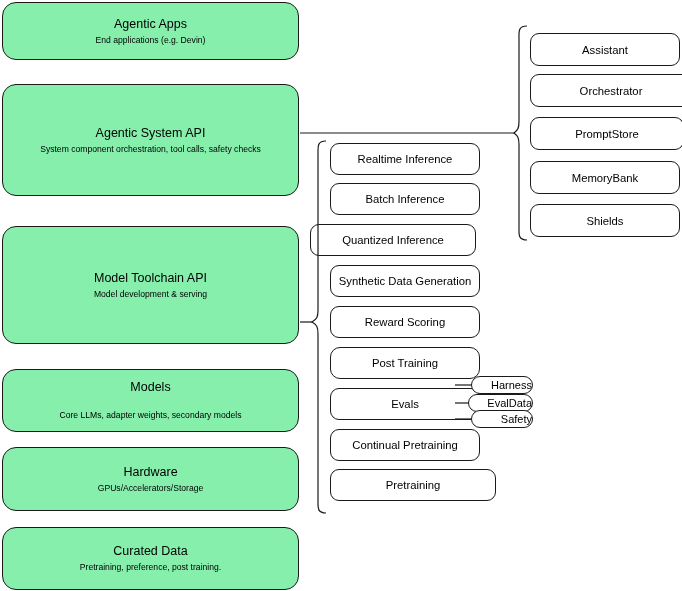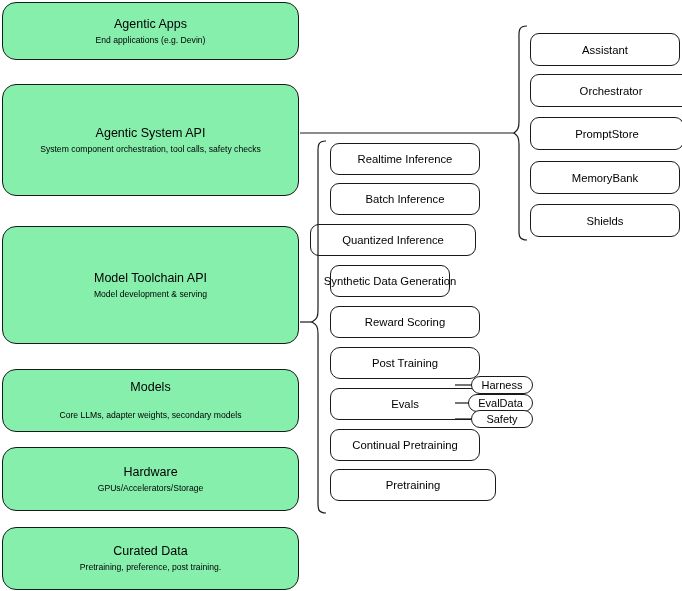--- a/index.html
+++ b/index.html
@@ -73,21 +73,21 @@
 
   
   .pill {
     position: absolute;
     box-sizing: border-box;
     border: 1.3px solid #1a1a1a;
     border-radius: 11px;
     background: #ffffff;
     display: flex;
     align-items: center;
-    justify-content: center;
+    justify-content: flex-end;
     text-align: center;
     z-index: 6;
   }
   .pill-label {
     font-size: 11px;
     line-height: 13px;
     color: #000;
     white-space: nowrap;
   }
 
@@ -171,21 +171,21 @@
 
   <div class="node-box" style="left:330px; top:143px; width:150px; height:32px;">
     <span class="node-label">Realtime Inference</span>
   </div>
   <div class="node-box" style="left:330px; top:183px; width:150px; height:32px;">
     <span class="node-label">Batch Inference</span>
   </div>
   <div class="node-box" style="left:310px; top:224px; width:166px; height:32px;">
     <span class="node-label">Quantized Inference</span>
   </div>
-  <div class="node-box" style="left:330px; top:265px; width:120px; height:32px;">
+  <div class="node-box" style="left:330px; top:265px; width:150px; height:32px;">
     <span class="node-label">Synthetic Data Generation</span>
   </div>
   <div class="node-box" style="left:330px; top:306px; width:150px; height:32px;">
     <span class="node-label">Reward Scoring</span>
   </div>
   <div class="node-box" style="left:330px; top:347px; width:150px; height:32px;border-radius:10px;">
     <span class="node-label">Post Training</span>
   </div>
   <div class="node-box" style="left:330px; top:388px; width:150px; height:32px;">
     <span class="node-label">Evals</span>

